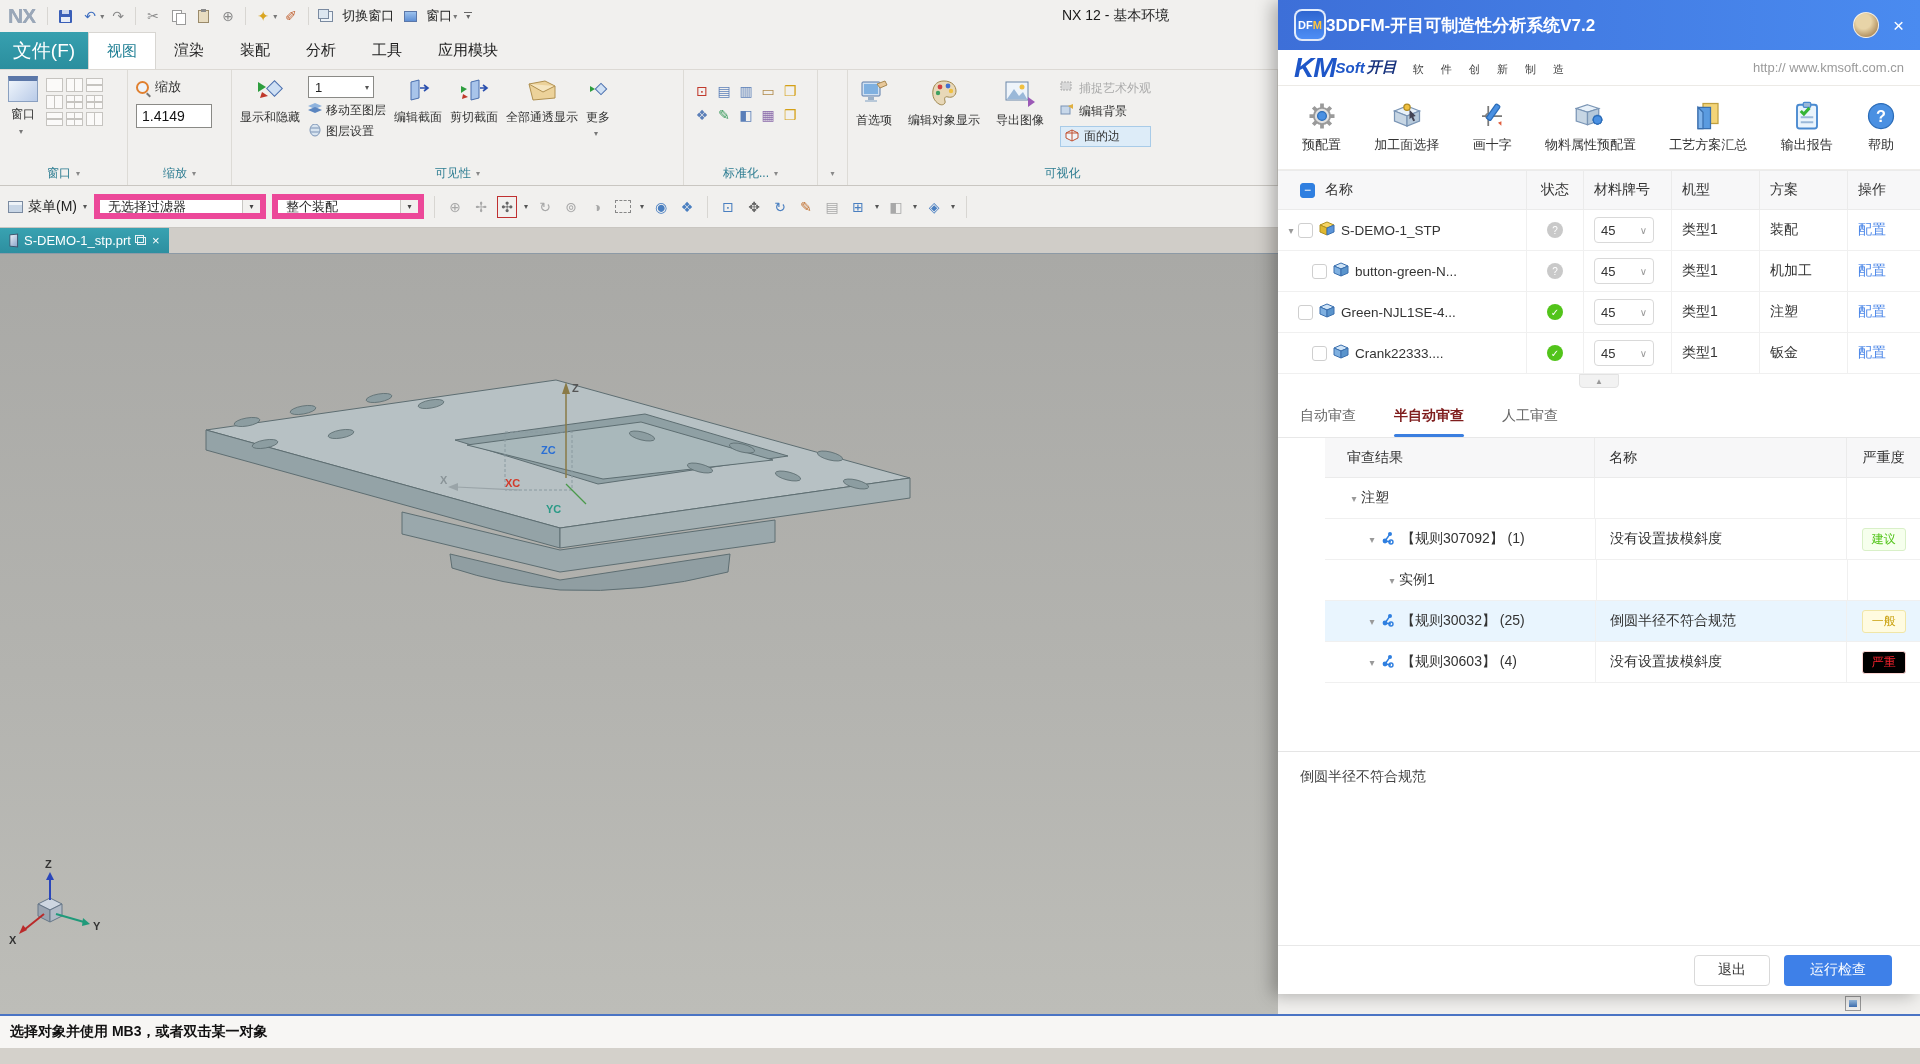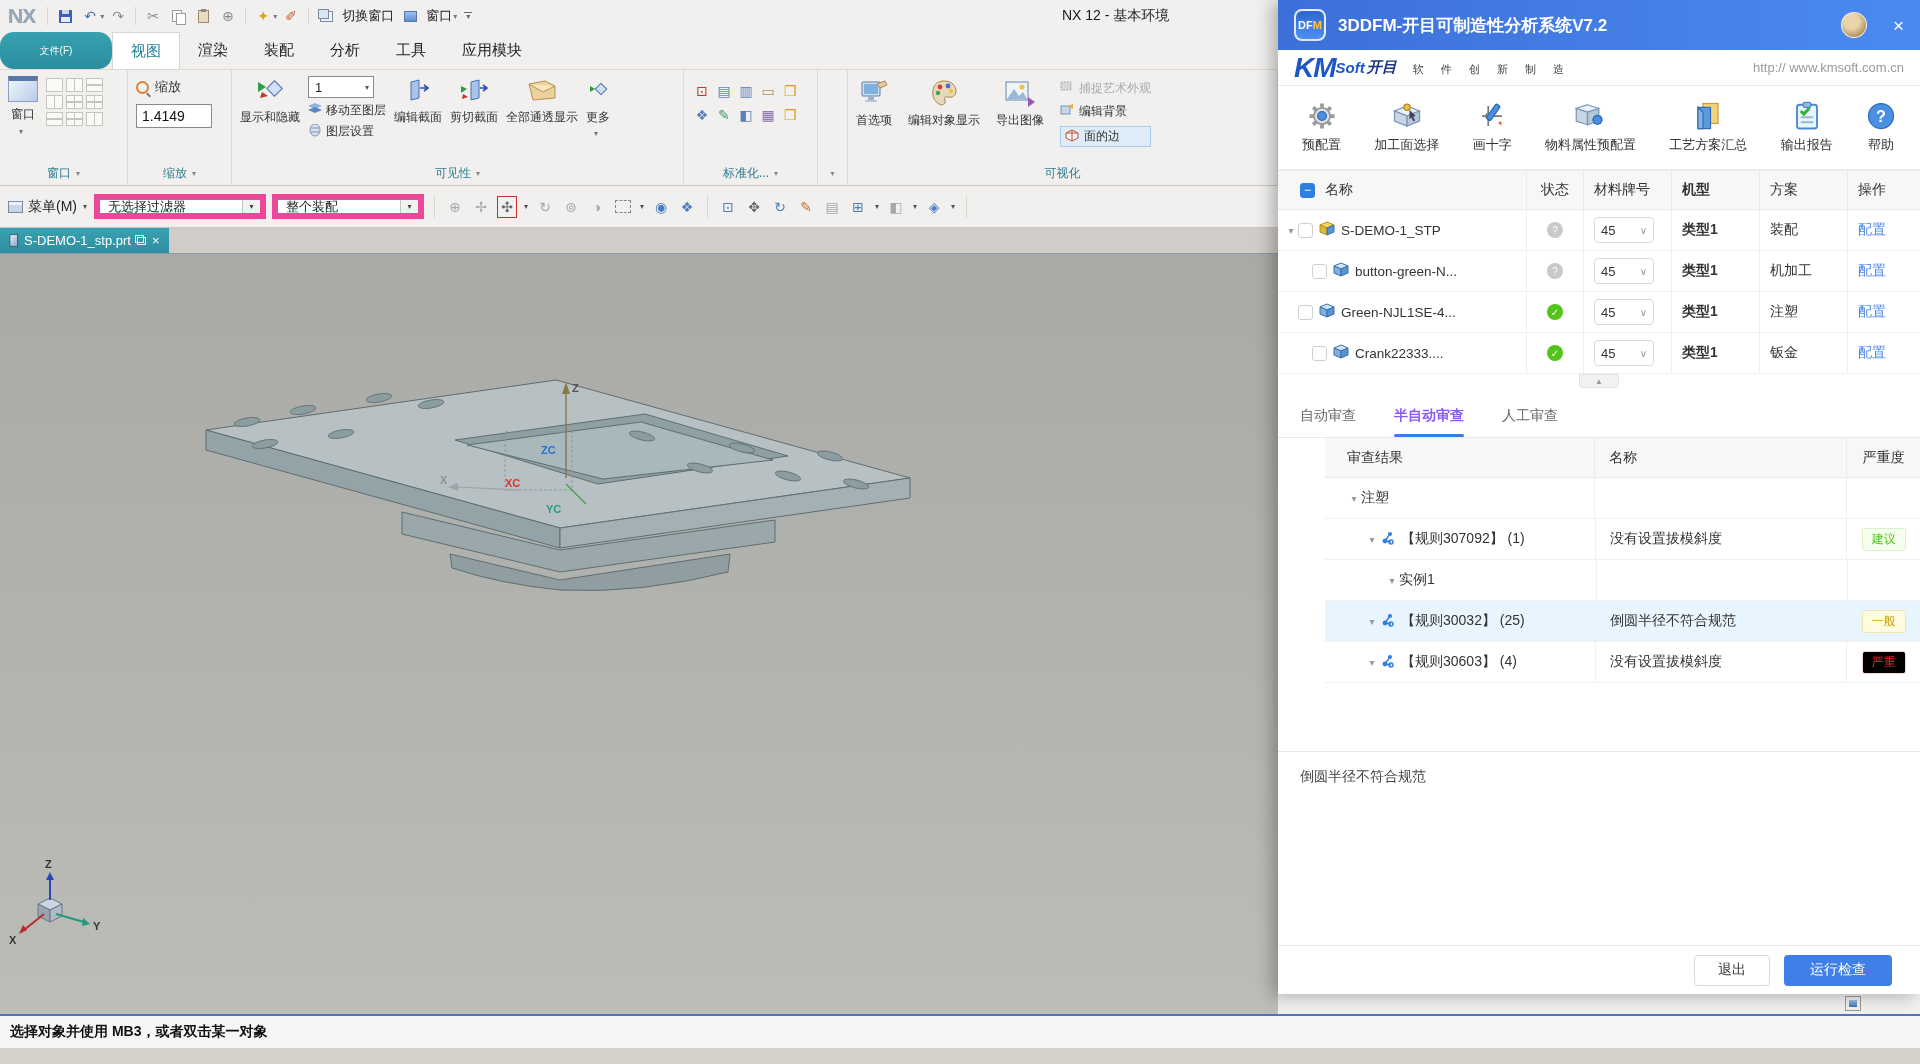--- a/index.html
+++ b/index.html
@@ -35,22 +35,22 @@
     border:1px solid #7a8aa0; background:#dce6f0; }
   .qa-label { font-size:13px; color:#222; margin:0 2px; }
   .app-title { position:absolute; left:1062px; top:7px; font-size:14px; color:#1a1a1a; }
   .qa-custom { width:16px; display:flex; flex-direction:column; align-items:center; color:#666; }
   .qa-custom .bar { width:8px; height:1px; background:#666; margin-bottom:1px; }
   .qa-custom .c { font-size:8px; line-height:6px; }
 
   
   .menubar { position:absolute; left:0; top:32px; width:1920px; height:38px;
     background:#f1f0ee; border-bottom:1px solid #dcd9d4; display:flex; align-items:stretch; }
-  .file-btn { width:112px; background:linear-gradient(180deg,#37a0af,#2b8e9e); color:#fff;
-    font-size:10px; display:flex; align-items:center; justify-content:center;border-radius:14px; }
+  .file-btn { width:88px; background:linear-gradient(180deg,#37a0af,#2b8e9e); color:#fff;
+    font-size:19px; display:flex; align-items:center; justify-content:center; }
   .mtab { padding:0 18px; font-size:15px; color:#222; display:flex; align-items:center; }
   .mtab.active { background:#fff; color:#1d7e93; border:1px solid #d8d6d2; border-bottom:none; }
 
   
   .ribbon { position:absolute; left:0; top:70px; width:1920px; height:116px;
     background:#f1f0ee; border-bottom:1px solid #c9c6c1; display:flex; }
   .rgroup { display:flex; flex-direction:column; border-right:1px solid #dddbd6; }
   .rbody { flex:1; display:flex; padding:4px 8px 0 8px; gap:8px; }
   .rlabel { height:24px; display:flex; align-items:center; justify-content:center; gap:5px;
     font-size:12px; color:#2e7d92; }
@@ -130,21 +130,21 @@
   .status-msg { font-size:14px; font-weight:bold; color:#111; }
   .capture-ico { position:absolute; left:1845px; top:996px; width:16px; height:15px;
     border:1px solid #999; display:flex; align-items:center; justify-content:center; background:#f1f0ee; }
   .capture-ico i { display:block; width:8px; height:7px; background:linear-gradient(180deg,#9ec4ea,#3e6fb0); }
   .bottomstrip { position:absolute; left:0; top:1048px; width:1920px; height:16px; background:#d4d1cb; }
 
   
   .panel { position:absolute; right:0; top:0; width:642px; height:994px; background:#fff;
     box-shadow:-6px 2px 16px rgba(0,0,0,.28); }
   .p-header { height:50px; background:linear-gradient(90deg,#3d6fd8,#4a8bf0); display:flex;
-    align-items:center; gap:12px; padding:0 16px; }
+    align-items:center; padding:0 16px; }
   .dfm-badge { width:32px; height:32px; border-radius:8px; border:2px solid rgba(255,255,255,.85);
     background:linear-gradient(180deg,#2f66d0,#4e8ef5); color:#fff; font-weight:bold; font-size:11px;
     display:flex; align-items:center; justify-content:center; letter-spacing:0; }
   .dfm-badge b { color:#ffc53d; }
   .p-title { color:#fff; font-size:17px; font-weight:bold; }
   .p-avatar { margin-left:auto; width:26px; height:26px; border-radius:50%;
     background:radial-gradient(circle at 40% 35%, #e8d4a8 35%, #b89868 70%, #8a7048);
     border:1px solid rgba(255,255,255,.8); }
   .p-close { color:#fff; font-size:19px; margin-left:14px; line-height:1; }
   .p-brand { height:36px; display:flex; align-items:center; padding:0 16px; border-bottom:1px solid #eceae6; }
@@ -159,21 +159,21 @@
 
   
   .ptable { width:642px; }
   .prow { display:flex; align-items:center; height:41px; border-bottom:1px solid #f0f0f0; font-size:14px; color:#333; }
   .prow.head { height:40px; background:#f7f7f8; border-top:1px solid #ebebeb; border-bottom:1px solid #ebebeb; }
   .pc { display:flex; align-items:center; height:100%; padding-left:10px; }
   .pc + .pc { border-left:1px solid #f0f0f0; }
   .prow.head .pc + .pc { border-left:1px solid #ebebeb; }
   .pc-name { width:248px; padding-left:10px; }
   .pc-status { width:57px; justify-content:center; padding-left:0; }
-  .pc-mat { width:88px; } .pc-mach { width:88px;font-weight:bold; } .pc-plan { width:88px; }
+  .pc-mat { width:88px; } .pc-mach { width:88px; } .pc-plan { width:88px; }
   .pc-act { width:73px; color:#4a86e8; }
   .chk { width:15px; height:15px; border:1px solid #cfcfcf; border-radius:3px; background:#fff; flex:none; }
   .chk.ind { background:#2f7fe0; border-color:#2f7fe0; color:#fff; display:flex; align-items:center;
     justify-content:center; font-size:12px; line-height:1; }
   .tree-caret { font-size:10px; color:#999; width:14px; text-align:center; flex:none; }
   .part-ico { margin:0 6px; flex:none; }
   .name-txt { white-space:nowrap; overflow:hidden; text-overflow:ellipsis; font-size:13.5px; }
   .st-circle { width:16px; height:16px; border-radius:50%; display:flex; align-items:center;
     justify-content:center; color:#fff; font-size:10px; }
   .st-unknown { background:#c9c9c9; } .st-ok { background:#52c41a; }
@@ -182,21 +182,21 @@
   .matsel .cv { margin-left:auto; color:#999; font-size:10px; }
   .collapse-strip { height:18px; display:flex; align-items:flex-start; justify-content:center; }
   .collapse-btn { width:40px; height:14px; background:#f2f2f2; border:1px solid #e2e2e2;
     border-radius:0 0 4px 4px; display:flex; align-items:center; justify-content:center;
     font-size:8px; color:#999; }
 
   
   .rtabs { height:44px; display:flex; align-items:stretch; gap:38px; padding-left:22px;
     border-bottom:1px solid #e8e8e8; margin-top:2px; }
   .rtab { display:flex; align-items:center; font-size:14px; color:#666; position:relative; }
-  .rtab.active { color:#8b5cf6; font-weight:bold;font-family:Liberation Mono, monospace; }
+  .rtab.active { color:#7f1d1d; font-weight:bold;font-family:Liberation Mono, monospace; }
   .rtab.active::after { content:""; position:absolute; left:0; right:0; bottom:0; height:3px;
     background:#3b7fe0; border-radius:2px; }
 
   
   .res { width:642px;padding-left:47px; }
   .rrow { display:flex; align-items:center; height:41px; border-bottom:1px solid #f0f0f0; font-size:14px; color:#333; }
   .rrow.head { height:40px; background:#f7f7f8; border-bottom:1px solid #ebebeb; }
   .rc { display:flex; align-items:center; height:100%; }
   .rc-result { width:290px; padding-left:22px; }
   .rc-name { width:272px; padding-left:14px; border-left:1px solid #f0f0f0; }

